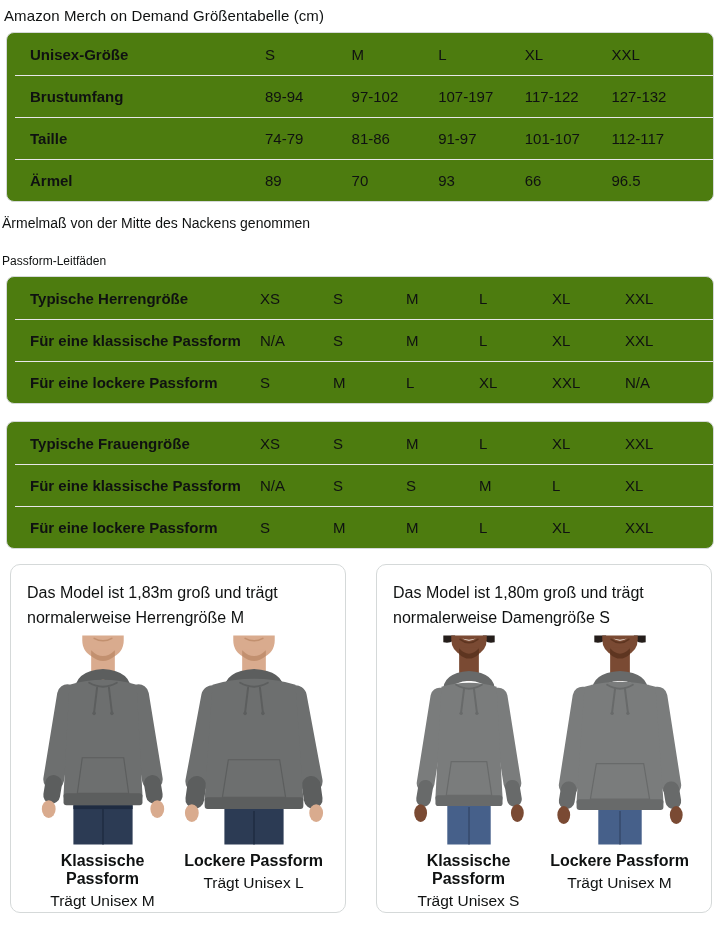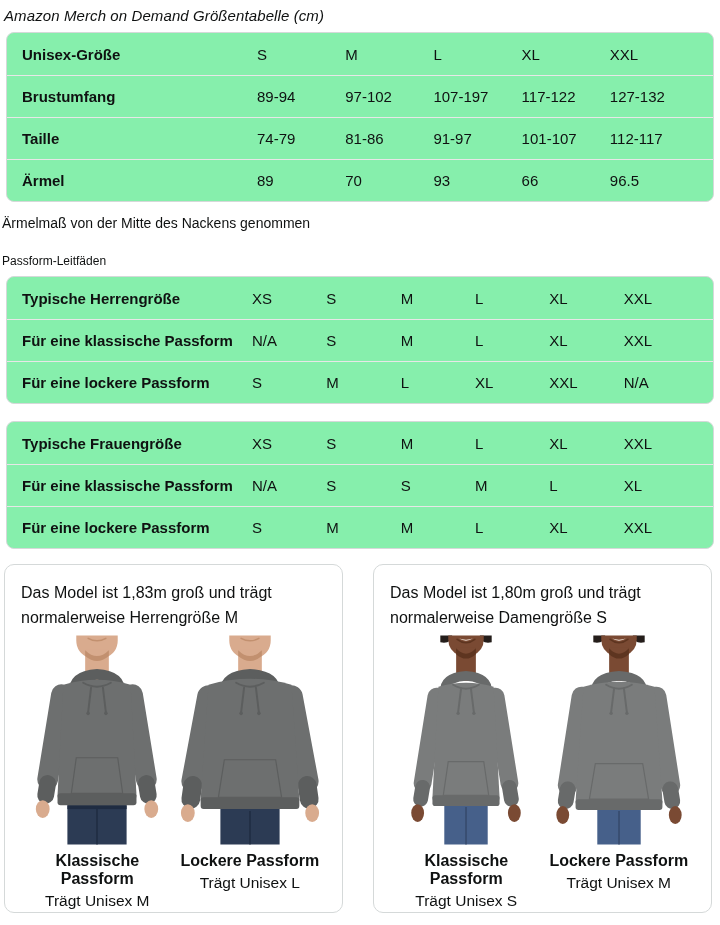--- a/index.html
+++ b/index.html
@@ -2,44 +2,44 @@
 <html style="--text: #0F1111; --table-border: #D5D9D9; --row-divider: #E7E7E7; --hoodie-gray: #6d6f6f; --hoodie-gray-dark: #5c5e5e; --hoodie-gray-f: #7a7c7c; --hoodie-gray-f-dark: #686a6a; --jeans-blue-m: #2c3b54; --jeans-blue-m-dark: #1f2c42; --jeans-blue-f: #46608a; --jeans-blue-f-dark: #35496b; --skin-m: #d9ab8e; --skin-m-shadow: #c2906f; --skin-f: #7a4a33; --skin-f-shadow: #5e3520; --hair-f: #241d1a;"><head>
 <meta charset="utf-8">
 <style>
   * { margin:0; padding:0; box-sizing:border-box; }
   html,body { background:#fff; }
   body {
     width:720px; height:925px; overflow:hidden;
     font-family:"Liberation Sans", sans-serif;
     color:var(--text,#0F1111);
   }
-  .page-title { font-size:15px; font-weight:400; margin:7px 0 0 4px; letter-spacing:.1px;font-style:italic; }
+  .page-title { font-size:15px; font-weight:400; margin:7px 0 0 4px; letter-spacing:.1px; }
 
   .tbl {
     margin:8px 6px 0 6px;
     border:1px solid var(--table-border,#D5D9D9);
-    border-radius:8px; background:#86efac; overflow:hidden;
+    border-radius:8px; background:#4d7c0f; overflow:hidden;padding-left:8px;
   }
   .tbl .trow {
     display:flex; align-items:center; height:42px; padding:0 15px;
     border-top:1px solid var(--row-divider,#E7E7E7);
     font-size:15px;
   }
   .tbl .trow:first-child { border-top:none; }
   .cell { white-space:nowrap; }
   .cell.lab { font-weight:bold; }
   .size-tbl .cell.lab { flex:0 0 235px; }
   .size-tbl .cell.val { flex:1 1 0; }
   .fit-tbl .cell.lab { flex:0 0 230px; }
   .fit-tbl .cell.val { flex:1 1 0; }
 
   .footnote { font-size:14px; margin:13px 0 0 2px; }
   .section-heading { font-size:12px; margin:23px 0 0 2px; }
 
-  .cards { display:flex; gap:30px; margin:15px 8px 0 4px; }
+  .cards { display:flex; gap:30px; margin:15px 8px 0 10px; }
   .mcard {
     flex:1 1 0; height:349px;
     border:1px solid var(--table-border,#D5D9D9);
     border-radius:10px;
     padding:15px 16px 10px 16px;
   }
   .mcard .desc { font-size:16px; line-height:25px; }
   .figs { display:flex; margin-top:5px; }
   .figcol { flex:1 1 0; display:flex; flex-direction:column; align-items:center; }
   .figcol svg { width:150px; height:210px; display:block; }

